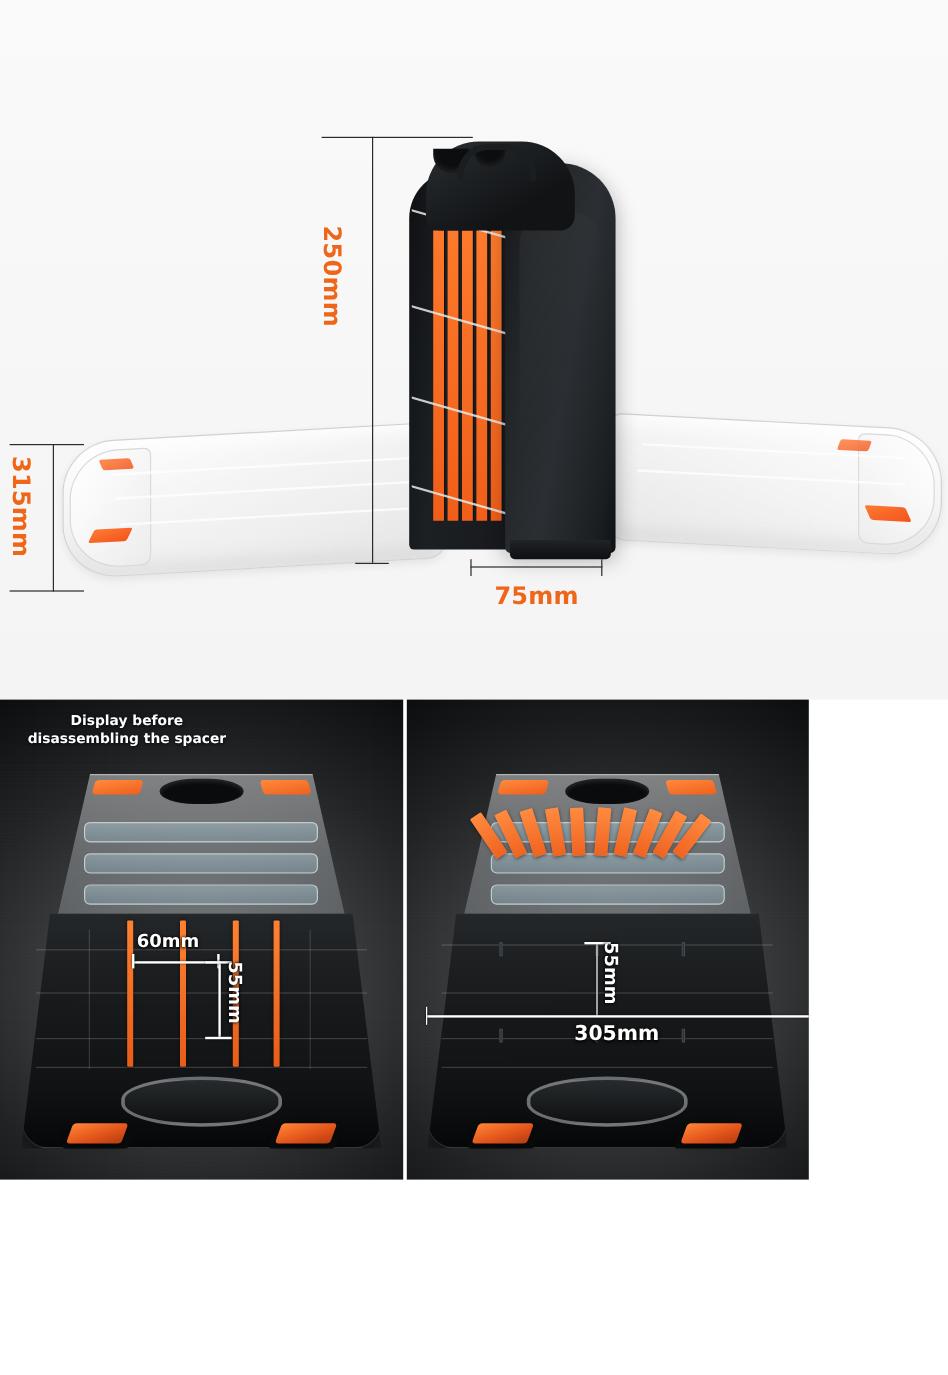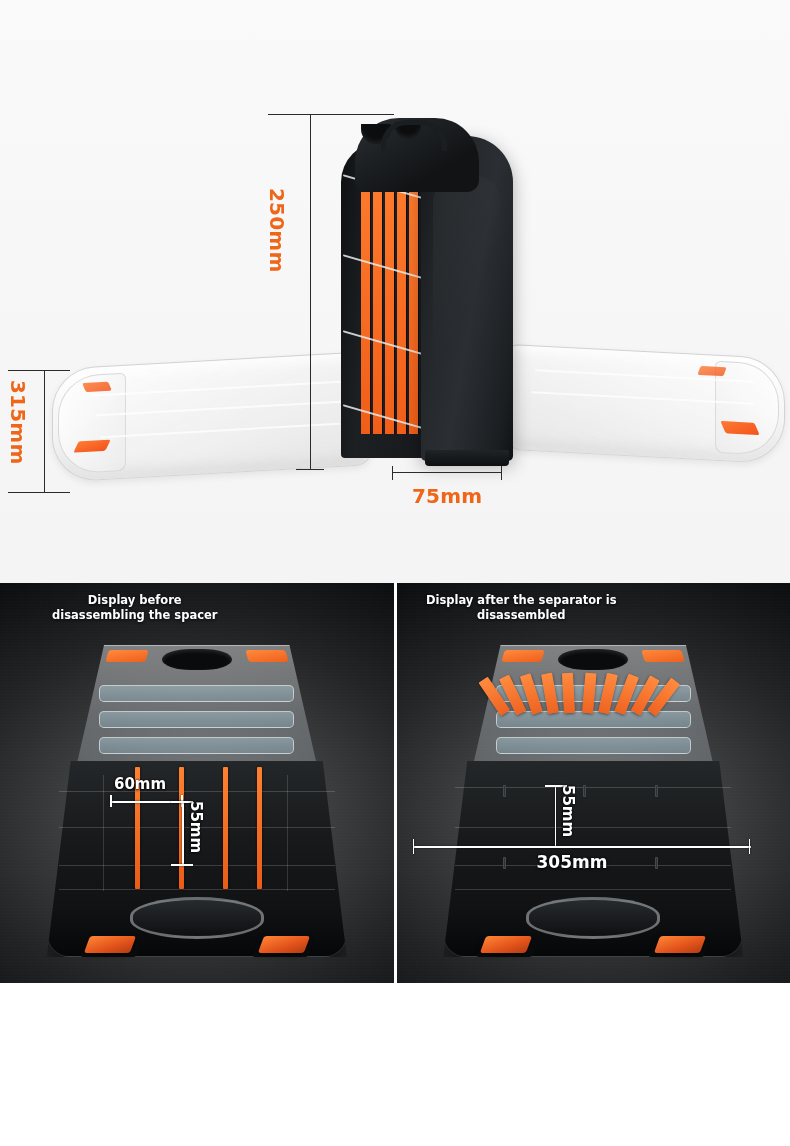--- a/index.html
+++ b/index.html
@@ -110,21 +110,21 @@
   .dimline{position:absolute;background:#2b2b2b;}
   .dim-v{width:1px;}
   .dim-h{height:1px;}
   .dim-label{
     position:absolute;color:#ef6619;font-weight:bold;letter-spacing:.2px;
     font-family:"DejaVu Sans", sans-serif;
   }
   .dim-label.vert{writing-mode:vertical-rl;}
 
   
-  .panels{position:absolute;left:0;top:583px;width:790px;height:400px;display:flex;gap:3px;background:#fff;}
+  .panels{position:absolute;left:0;top:583px;width:674px;height:400px;display:flex;gap:3px;background:#fff;}
   .panel{position:relative;flex:1;background:
       radial-gradient(ellipse 95% 70% at 50% 58%, #5a5c5e 0%, #3d3f41 34%, #212325 66%, #0b0c0d 100%);
       overflow:hidden;}
   .panel .grain{position:absolute;inset:0;opacity:.25;
     background-image:
       repeating-linear-gradient(0deg, rgba(255,255,255,.035) 0 1px, transparent 1px 3px),
       repeating-linear-gradient(90deg, rgba(0,0,0,.05) 0 1px, transparent 1px 3px);}
   .panel-title{
     position:absolute;top:10px;left:0;right:0;text-align:center;
     color:#fff;font-size:11.5px;font-weight:bold;line-height:1.28;
@@ -356,24 +356,20 @@
 
       <div class="mline v" style="left:182px;top:218px;height:64px;"></div>
       <div class="mcap" style="left:171px;top:218px;width:22px;height:1.6px;"></div>
       <div class="mcap" style="left:171px;top:281px;width:22px;height:1.6px;"></div>
       <div class="mlabel vert" style="left:187px;top:218px;font-size:15px;">55mm</div>
     </div>
 
     <div class="panel">
       <div class="grain"></div>
 
-      <div class="panel-title right-al">
-        <div>Display after the separator is</div>
-        <div>disassembled</div>
-      </div>
 
       <div class="p-lid">
         <div class="shell"></div>
         <div class="hole"></div>
         <div class="orange-tab" style="left:32px;"></div>
         <div class="orange-tab" style="right:32px;transform:skewX(16deg);"></div>
         <div class="slot" style="top:40px;"></div>
         <div class="slot" style="top:66px;"></div>
         <div class="slot" style="top:92px;"></div>
         <div class="hinge" style="left:20px;"></div>

